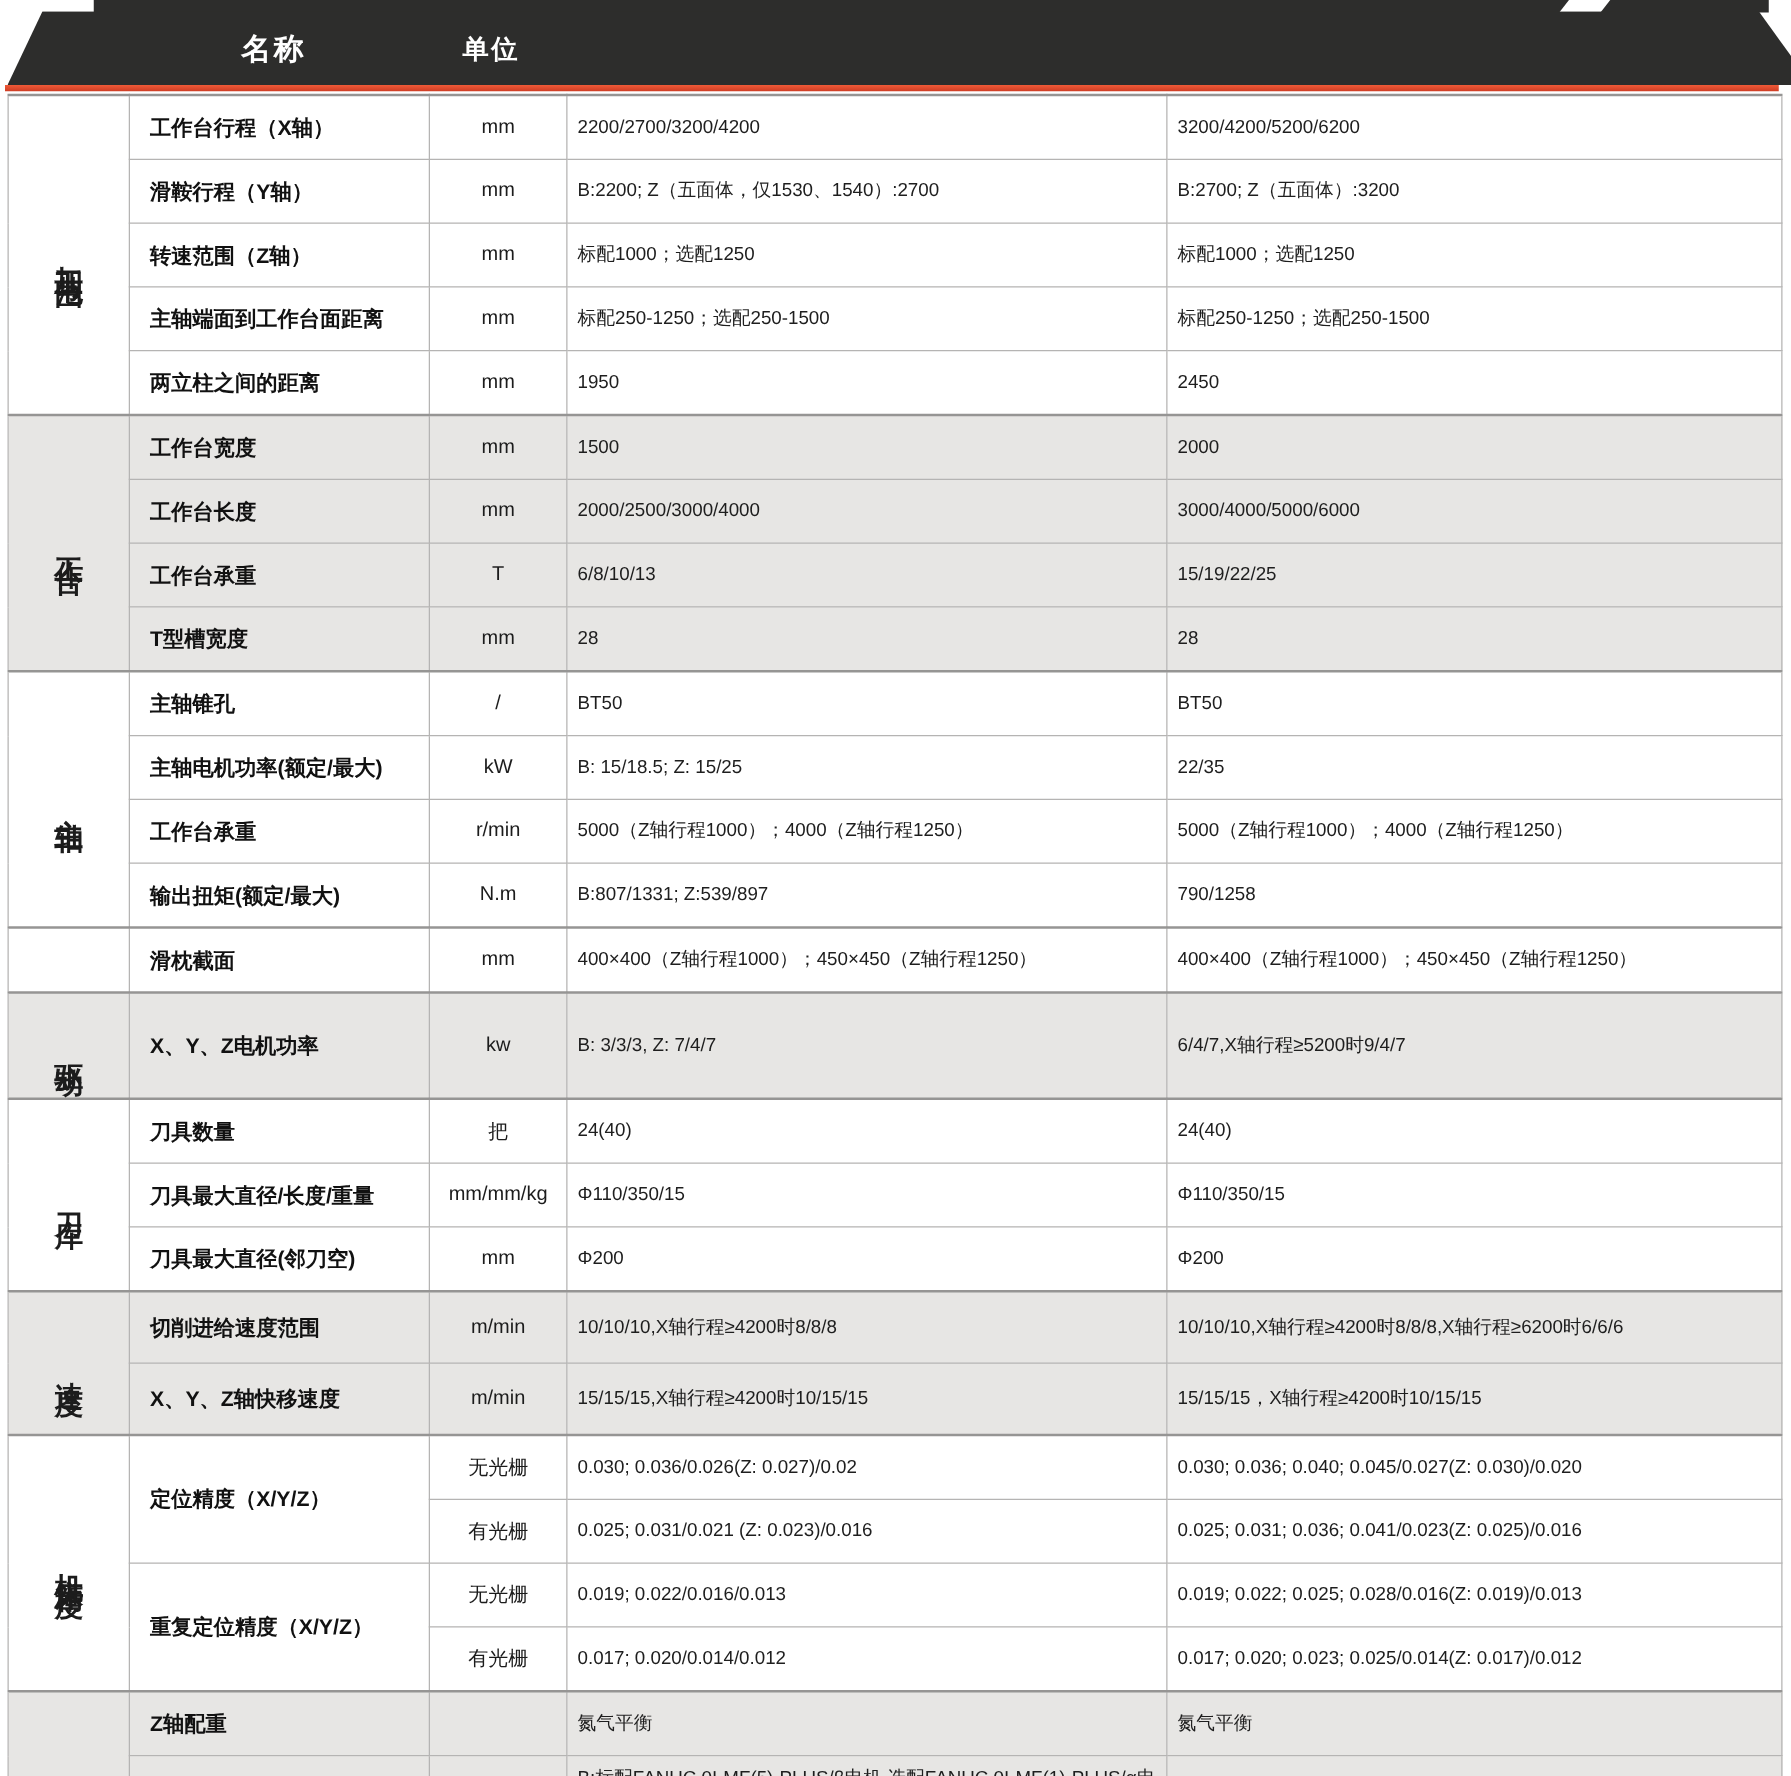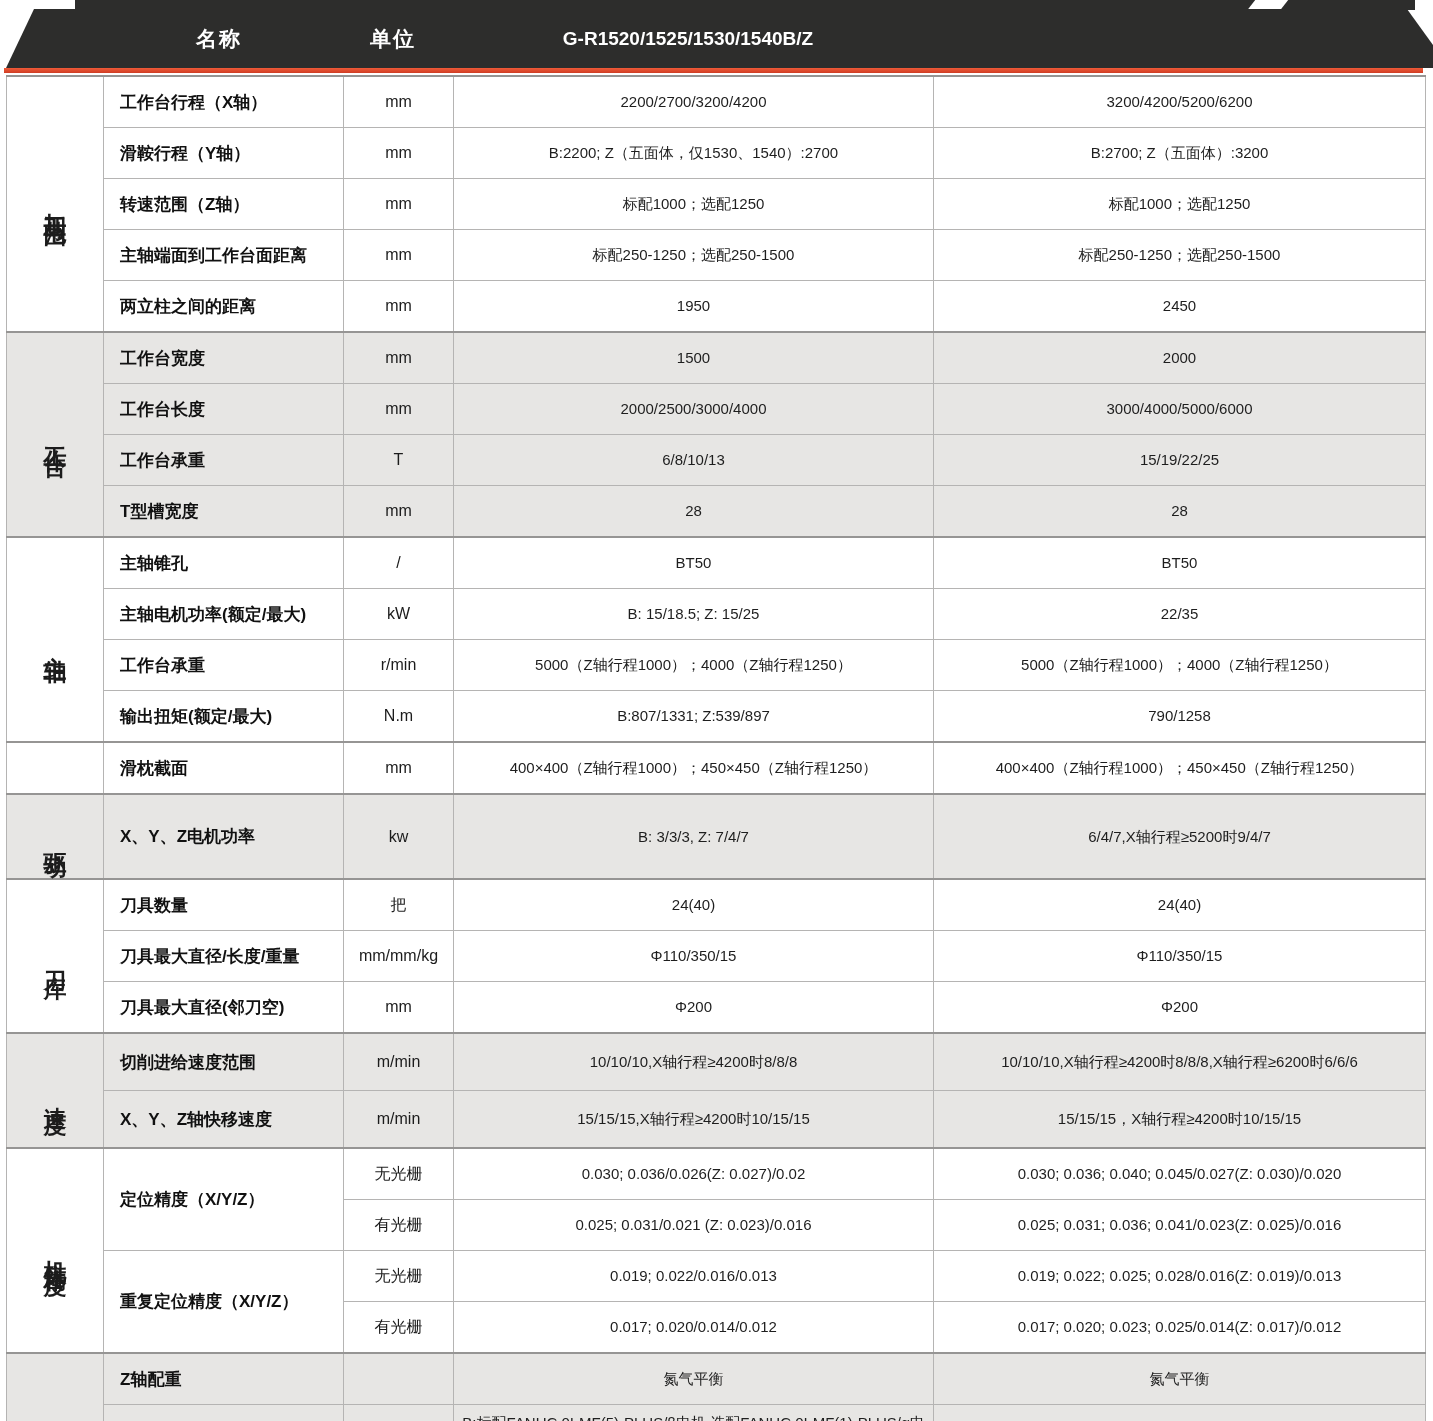--- a/index.html
+++ b/index.html
@@ -13,61 +13,60 @@
   .diag-gap{position:absolute;top:-12px;right:135px;width:26px;height:36px;background:#fff;transform:rotate(38deg);}
   
   .headerbar{
     position:absolute;top:9px;left:0;right:0;height:59px;
     background:var(--header-bg,#2d2d2c);
     clip-path:polygon(34px 0, calc(100% - 26px) 0, 100% 36px, 100% 100%, 6px 100%);
     display:flex;align-items:center;color:#fff;
   }
   .hcell{display:flex;align-items:center;justify-content:center;font-weight:bold;white-space:nowrap;}
   .hc-group{width:100px;}
-  .hc-name{width:238px;font-size:21px;letter-spacing:2px;}
+  .hc-name{width:238px;font-size:24px;letter-spacing:2px;}
   .hc-unit{width:110px;font-size:21px;letter-spacing:2px;}
   .hc-m1{width:480px;font-size:19px;}
   .hc-m2{width:490px;font-size:19px;}
   .redline{position:absolute;top:68px;left:4px;right:10px;height:5px;
     background:linear-gradient(#ef5a38,var(--accent,#cf3d24));}
   
   .tablewrap{position:absolute;top:75px;left:6px;}
   table.spec{border-collapse:collapse;table-layout:fixed;width:1419px;border:1px solid #9e9e9e;}
   col.c-group{width:97px;} col.c-name{width:240px;} col.c-unit{width:110px;}
   col.c-v1{width:480px;} col.c-v2{width:492px;}
   td{border:1px solid #b5b4b3;vertical-align:middle;}
   tbody{border-top:2px solid #969594;border-bottom:2px solid #969594;}
   tbody.shade-grey td{background:var(--row-grey,#e7e6e4);}
   tbody.shade-white td{background:#fff;}
   td.gcell{text-align:center;}
   td.gcell span{writing-mode:vertical-rl;text-orientation:upright;font-weight:bold;
     font-size:23px;letter-spacing:4px;color:#1c1c1c;line-height:1;}
   td.ncell{font-weight:bold;font-size:17px;padding:2px 4px 2px 16px;color:#111;}
   td.ucell{text-align:center;font-size:16px;color:#1c1c1c;padding:2px 2px;font-weight:normal;}
-  td.vcell{text-align:center;font-size:15px;color:#1e1e1e;padding:3px 8px;white-space:pre-line;line-height:1.45;}
+  td.vcell{text-align:left;font-size:15px;color:#1e1e1e;padding:3px 8px;white-space:pre-line;line-height:1.45;}
   
   tbody td{height:44px;}
   tbody[data-gi="4"] td{height:77px;}
   tbody[data-gi="6"] td{height:50px;}
   tbody[data-gi="8"] tr:nth-child(2) td{height:74px;}
   tbody[data-gi="8"] tr:nth-child(3) td{height:48px;}
   tbody[data-gi="8"] tr:nth-child(4) td{height:60px;}
 </style>
 </head>
 <body>
 
 <div class="topstrip">
   <div class="diag-gap"></div>
 </div>
 
 <div class="headerbar">
   <div class="hcell hc-group"></div>
   <div class="hcell hc-name">名称</div>
   <div class="hcell hc-unit">单位</div>
-  <div class="hcell hc-m1">G-R1520/1525/1530/1540B/Z</div>
 </div>
 <div class="redline"></div>
 
 <div class="tablewrap">
   <table class="spec">
     <colgroup>
       <col class="c-group">
         <col class="c-name">
         <col class="c-unit">
         <col class="c-v1">

